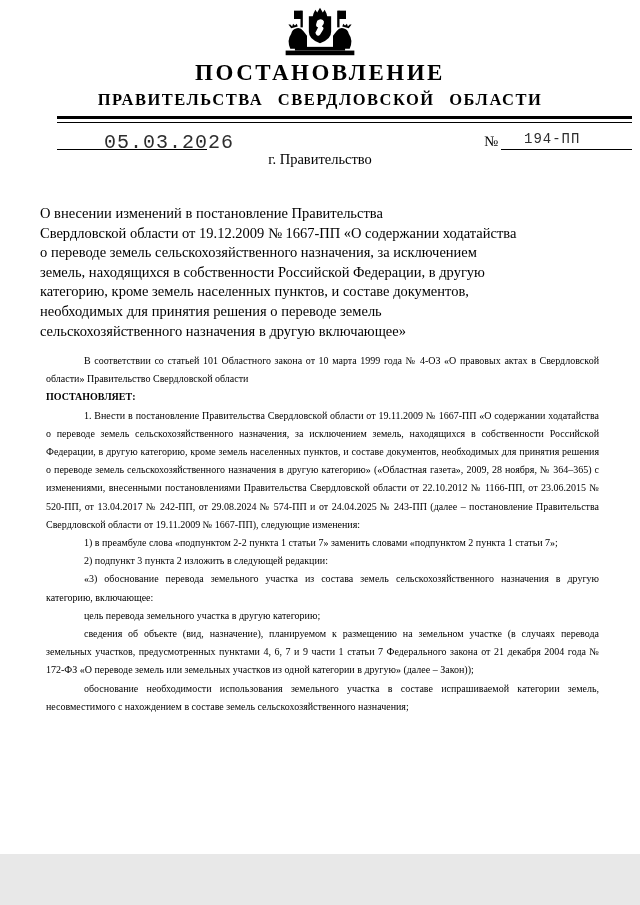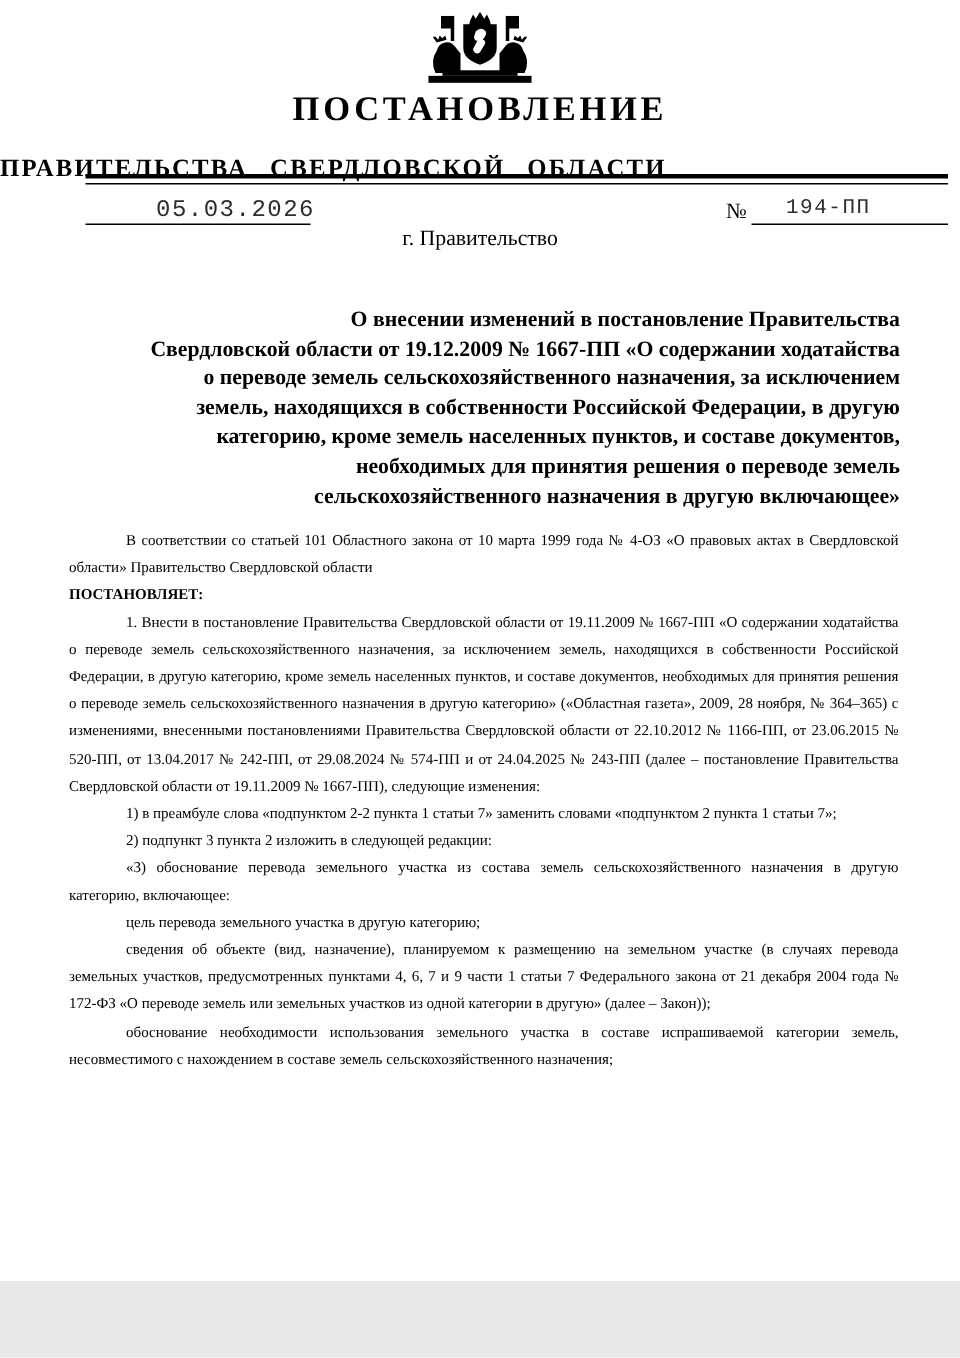--- a/index.html
+++ b/index.html
@@ -31,42 +31,41 @@
     font-size: 23px;
     font-weight: 700;
     letter-spacing: 2.5px;
     font-family: "Liberation Serif", serif;
   }
   .org-title-2 {
     position: absolute;
     top: 90px;
     left: 0;
     width: 100%;
-    text-align: left;
+    text-align: center;
     font-size: 16.5px;
     font-weight: 700;
     letter-spacing: 1.5px;
     word-spacing: 9px;
-    margin-top: 12px;
   }
   .header-rule {
     position: absolute;
     top: 116px;
     left: 57px;
     width: 575px;
     height: 3px;
     border-top: 3px solid #000;
     border-bottom: 1.5px solid #000;
   }
   .doc-date {
     position: absolute;
     top: 131px;
     left: 104px;
     font-family: "Liberation Mono", monospace;
-    font-size: 16px;
+    font-size: 20px;
     letter-spacing: 1px;
     color: #2e2e2e;
   }
   .date-underline {
     position: absolute;
     top: 149px;
     left: 57px;
     width: 150px;
     border-bottom: 1.5px solid #000;
   }
@@ -99,23 +98,23 @@
     width: 100%;
     text-align: center;
     font-size: 14.5px;
   }
   
   .doc-title {
     position: absolute;
     top: 204px;
     left: 40px;
     width: 560px;
-    text-align: right;
+    text-align: left;
     font-size: 14.5px;
-    font-weight: 700;
+    font-weight: 400;
     line-height: 19.6px;
   }
   
   .doc-body {
     position: absolute;
     top: 352px;
     left: 46px;
     width: 553px;
     font-size: 10px;
     line-height: 18.2px;

